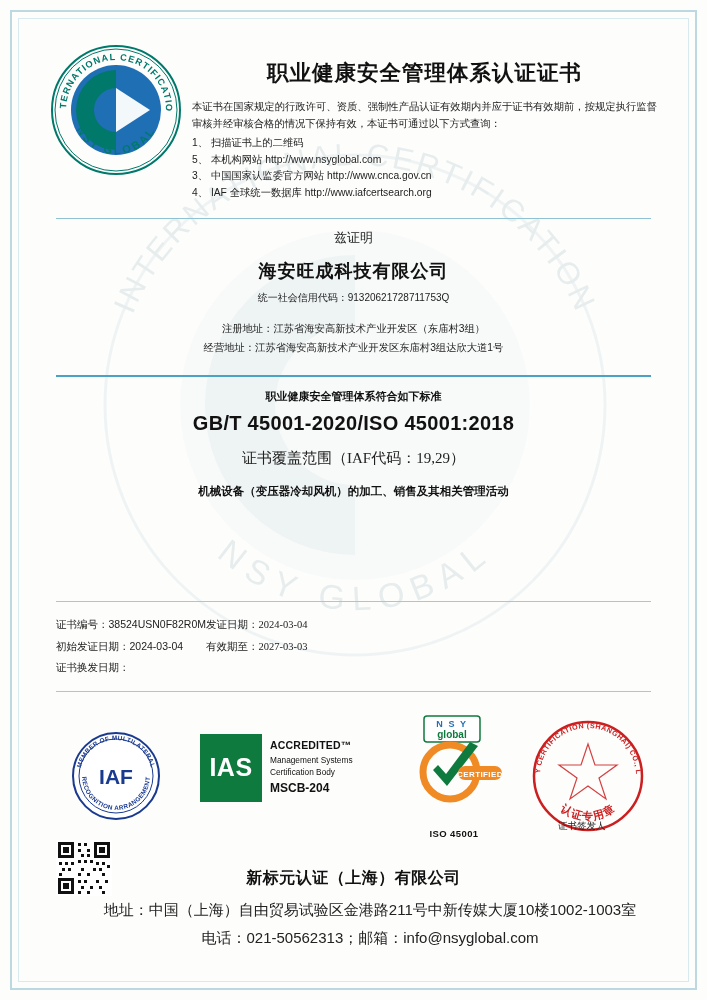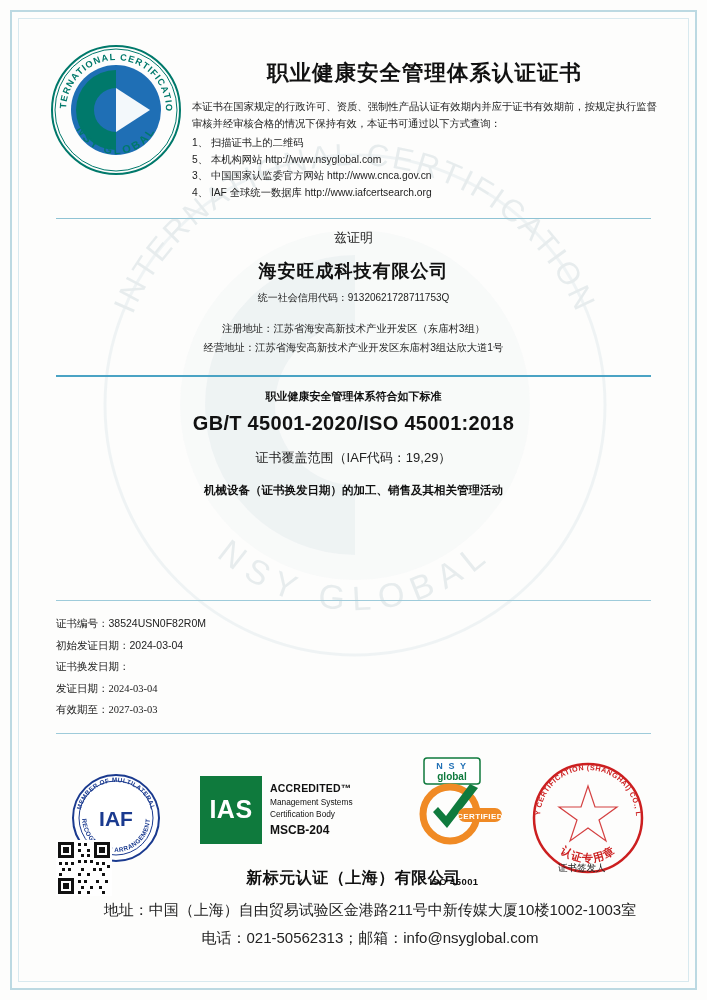--- a/index.html
+++ b/index.html
@@ -139,39 +139,39 @@
     margin-bottom: 8px;
   }
   .std-code {
     font-size: 20px;
     font-weight: bold;
     color: #111;
     letter-spacing: 0.3px;
     margin-bottom: 14px;
   }
   .scope-label {
-    font-size: 13px;
+    font-size: 15px;
     color: #222;
     margin-bottom: 16px;
+    font-family: Liberation Serif, serif;
   }
   .scope-text {
     font-size: 11.5px;
     color: #111;
     font-weight: bold;
     margin-bottom: 10px;
   }
   .spacer-block {
     height: 92px;
   }
   .sec-numbers {
     padding: 12px 26px 0 26px;
     display: flex;
     font-size: 10.5px;
     color: #222;
-    flex-direction: column;
   }
   .num-left div, .num-right div {
     line-height: 2.05;
   }
   .num-right {
     text-align: left;
     padding-right: 18px;
     font-family: Liberation Serif, serif;
   }
   
@@ -208,21 +208,21 @@
   }
   .ias-txt .mscb {
     font-weight: bold;
     font-size: 12px;
     margin-top: 2px;
   }
   .nsy-mark { left: 370px; top: 6px; text-align: center; }
   .iso-label {
     font-size: 9.5px;
     font-weight: bold;
-    margin-top: 20px;
+    margin-top: 14px;
     color: #111;
     letter-spacing: 0.4px;
   }
   .stamp { left: 500px; top: 10px; }
   .stamp-caption {
     position: absolute;
     left: 528px;
     top: 112px;
     font-size: 9.5px;
     color: #222;
@@ -327,21 +327,21 @@
       <div class="addr">经营地址：江苏省海安高新技术产业开发区东庙村3组达欣大道1号</div>
     </div>
 
     <div style="height:18px"></div>
     <div class="hr-thick"></div>
 
     <div class="sec-standard center">
       <div class="std-head">职业健康安全管理体系符合如下标准</div>
       <div class="std-code">GB/T 45001-2020/ISO 45001:2018</div>
       <div class="scope-label">证书覆盖范围（IAF代码：19,29）</div>
-      <div class="scope-text">机械设备（证书换发日期）的加工、销售及其相关管理活动</div>
+      <div class="scope-text">机械设备（变压器冷却风机）的加工、销售及其相关管理活动</div>
       <div class="spacer-block"></div>
     </div>
 
     <div class="hr-thin2"></div>
 
     <div class="sec-numbers">
       <div class="num-left">
         <div>
           <span>证书编号：</span><span>38524USN0F82R0M</span>
         </div>

